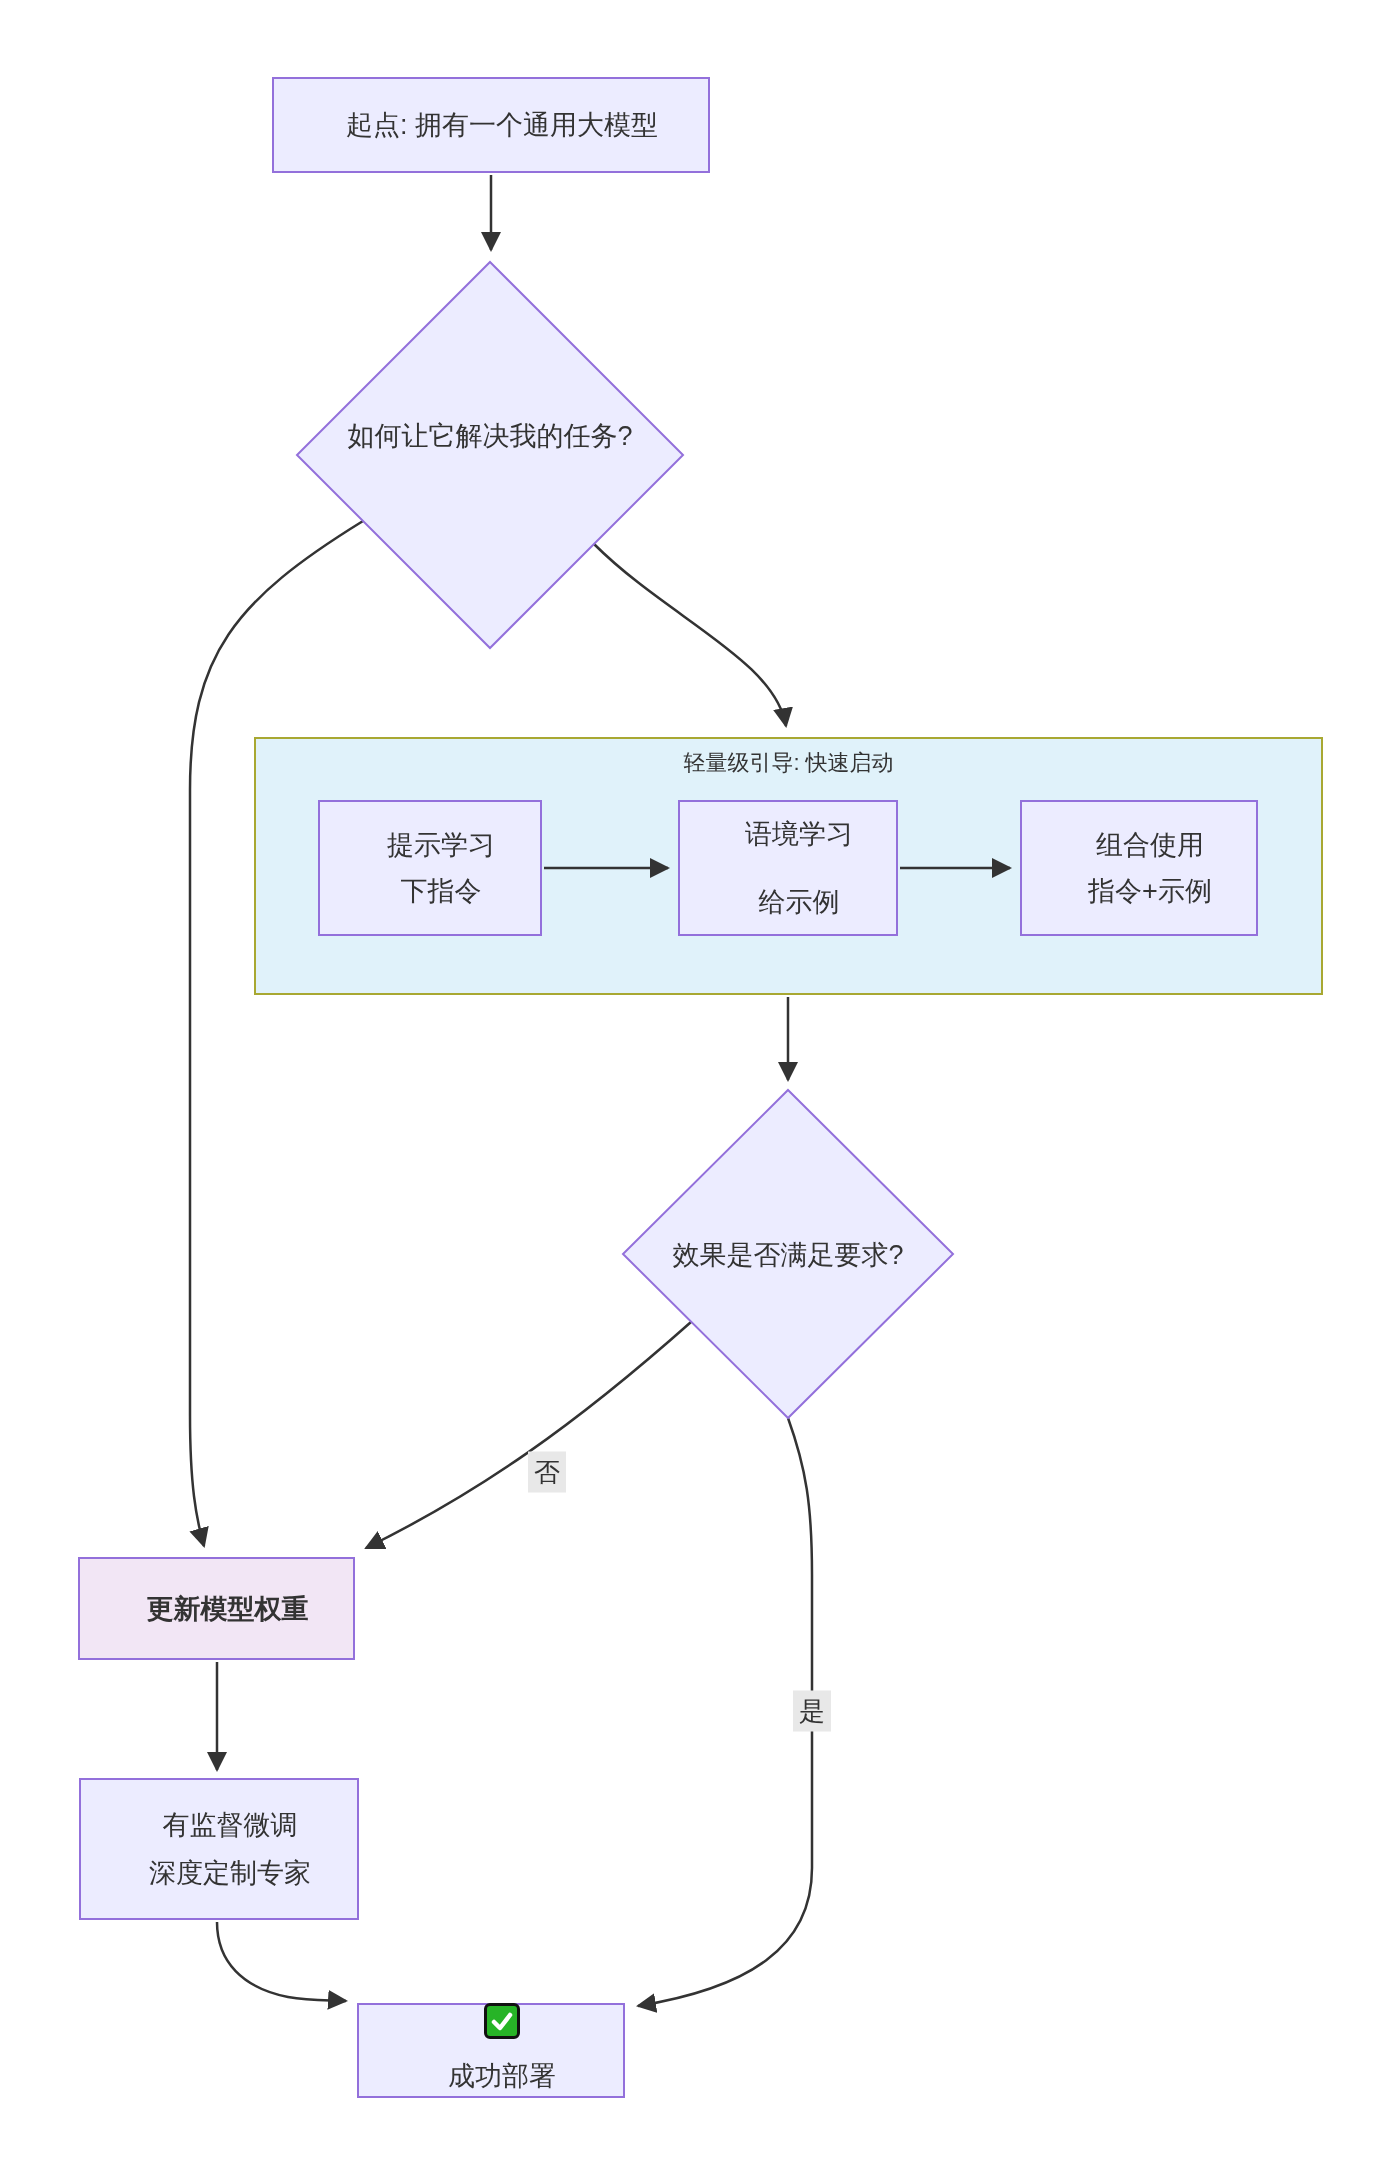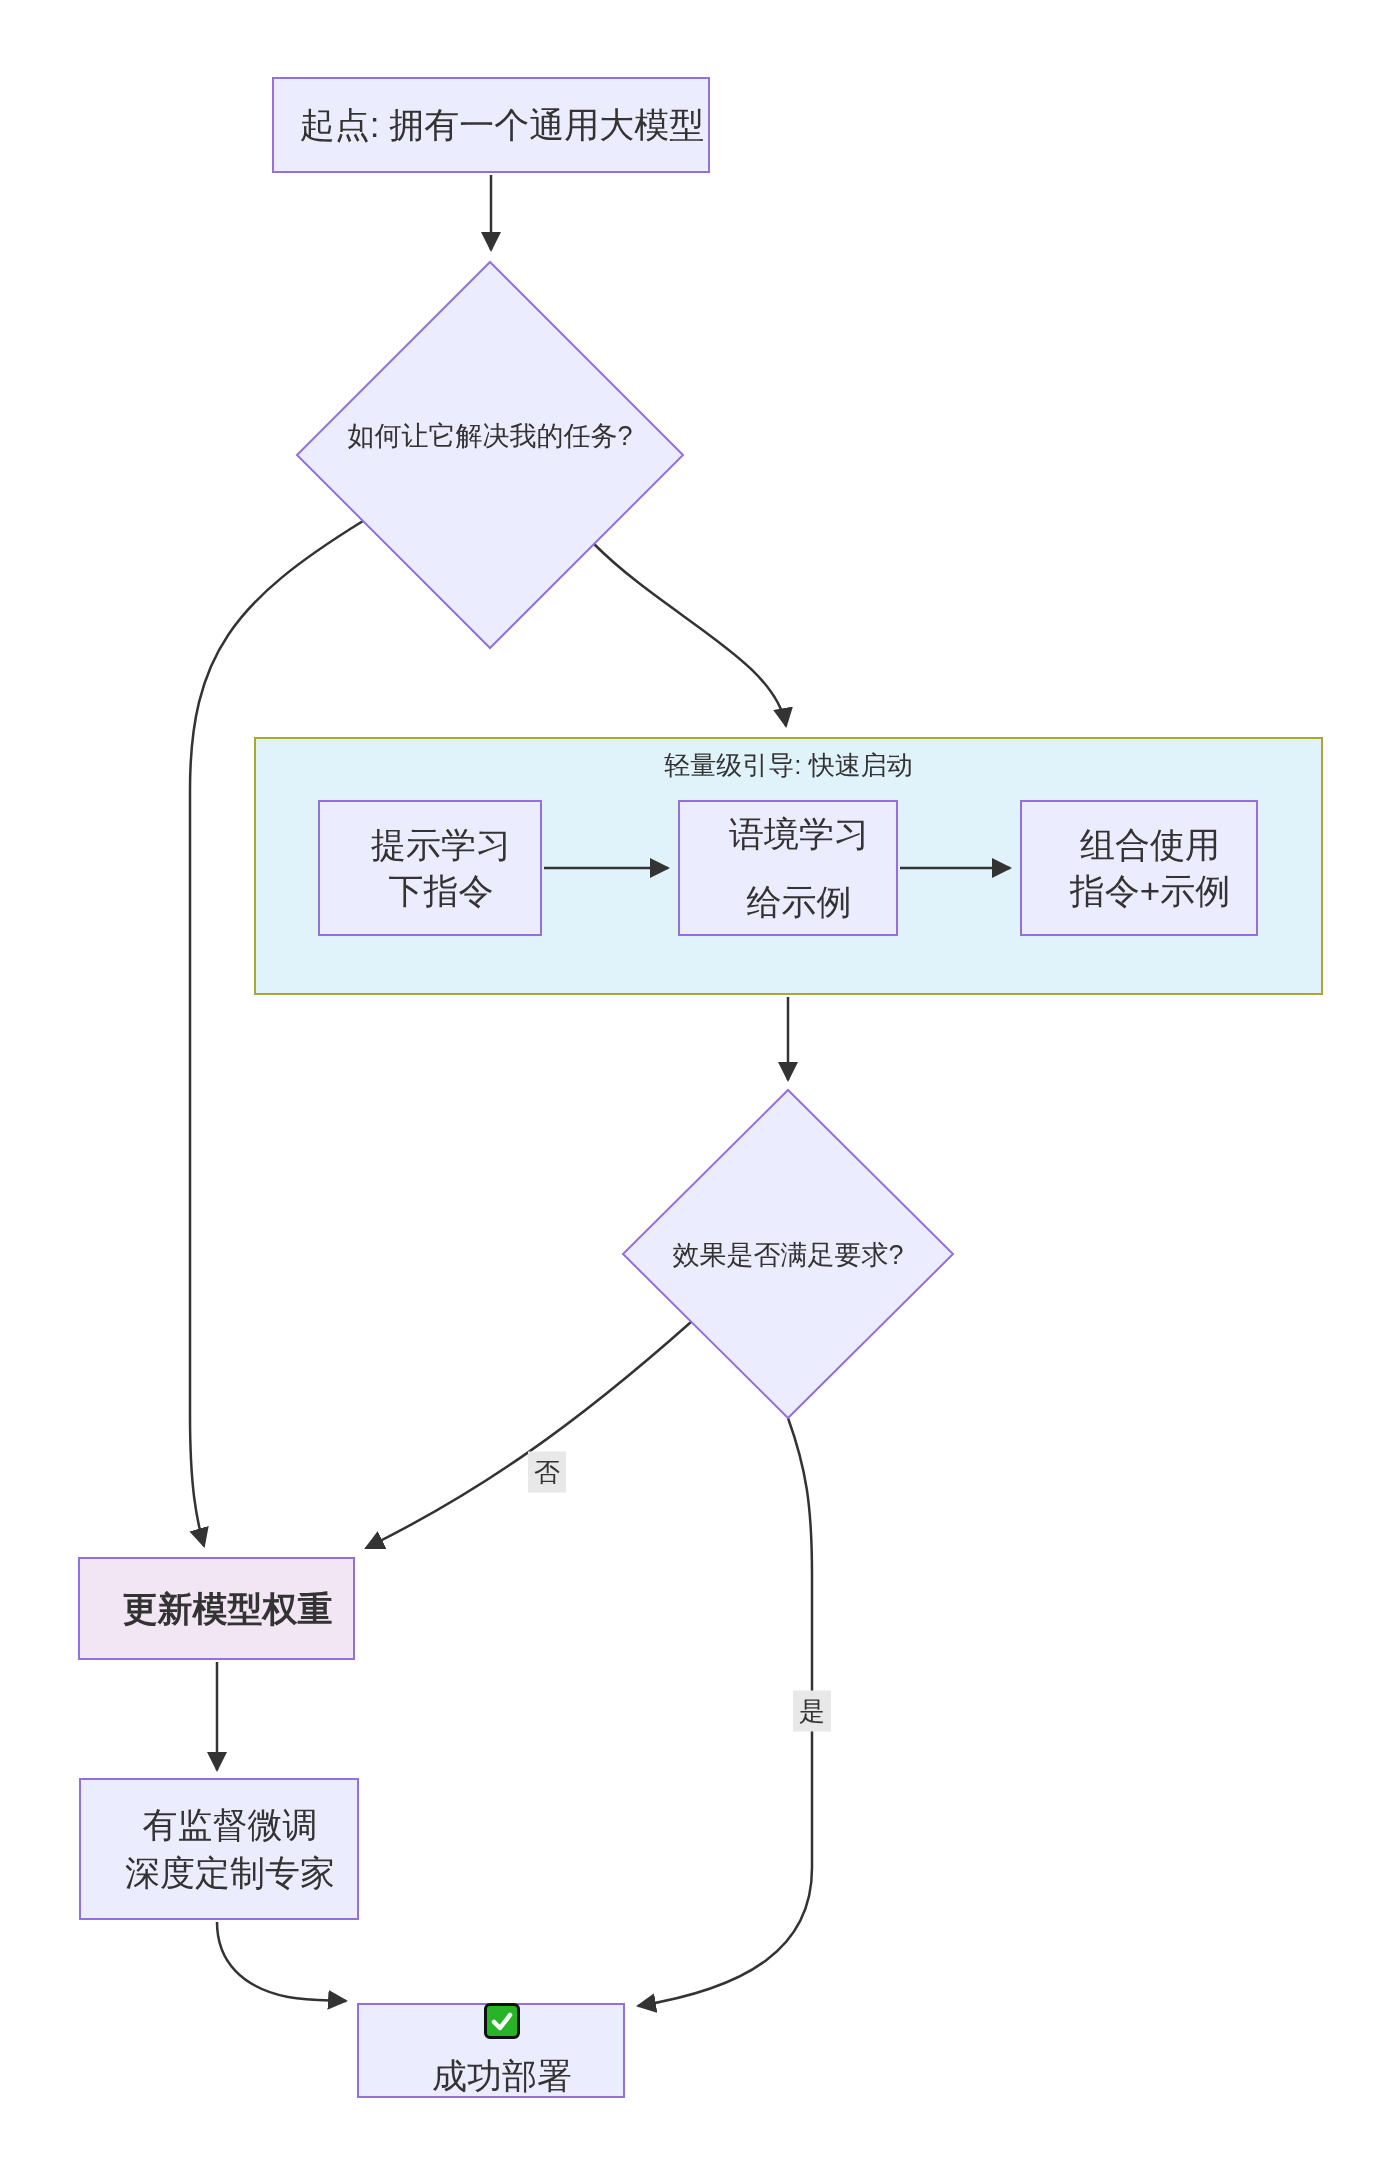--- a/index.html
+++ b/index.html
@@ -49,35 +49,35 @@
     width: 1069px; height: 258px;
     background: var(--group-fill);
     border: 2px solid var(--group-border);
     z-index: 0;
   }
   .group-title {
     position: absolute;
     left: 254px; top: 748px;
     width: 1069px;
     text-align: center;
-    font-size: 26px;
+    font-size: 22px;
     color: var(--text);
     z-index: 2;
   }
   .node {
     position: absolute;
     background: var(--node-fill);
     border: 2px solid var(--node-border);
     color: var(--text);
     display: flex;
     flex-direction: column;
     align-items: center;
     justify-content: center;
     text-align: center;
-    font-size: 35px;
+    font-size: 27px;
     line-height: 46px;
     z-index: 2;
     padding-left: 22px;
   }
   .node--start  { left: 272px; top: 77px;  width: 438px; height: 96px;  }
   .node--prompt { left: 318px; top: 800px; width: 224px; height: 136px; }
   .node--icl    { left: 678px; top: 800px; width: 220px; height: 136px; gap: 22px; }
   .node--combo  { left: 1020px; top: 800px; width: 238px; height: 136px; }
   .node--update {
     left: 78px; top: 1557px; width: 277px; height: 103px;

